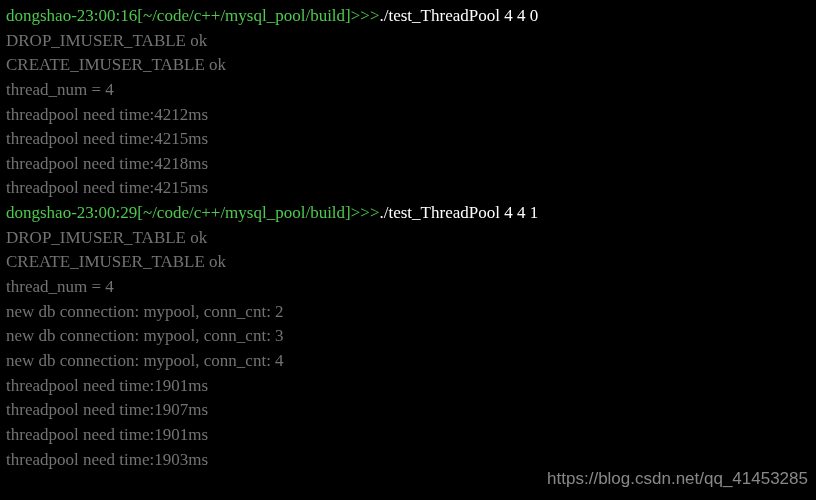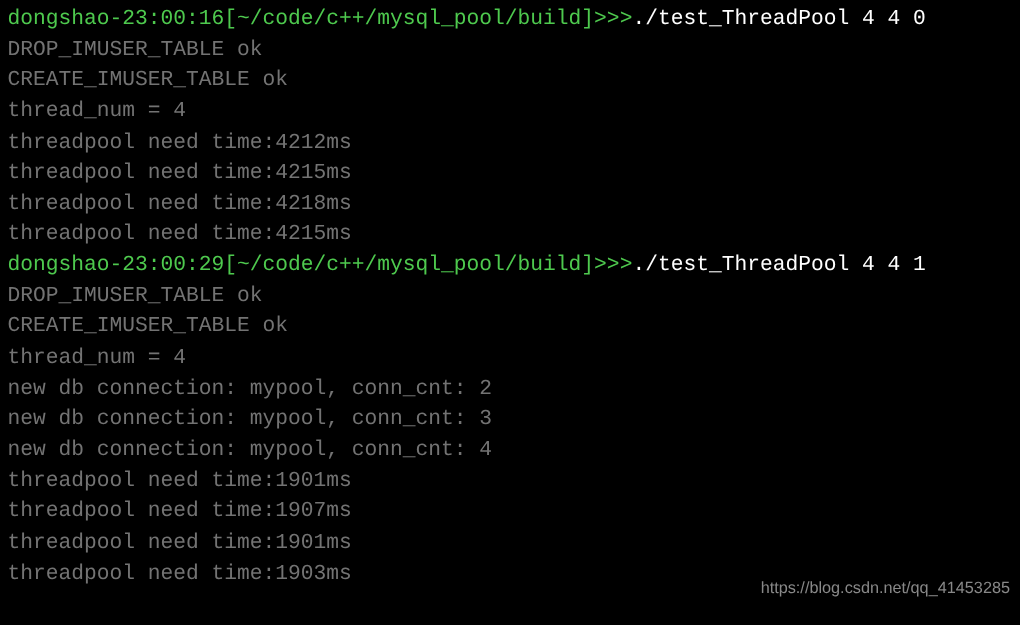--- a/index.html
+++ b/index.html
@@ -17,41 +17,42 @@
       height: 500px;
       overflow: hidden;
       padding: 4px 6px;
       position: relative;
     }
     .terminal {
       white-space: pre;
     }
     .line {
       display: block;
+      font-family: Liberation Serif, serif;
     }
     .prompt-user {
       color: #4ec94e;
     }
     .prompt-path {
       color: #4ec94e;
     }
     .prompt-arrow {
       color: #4ec94e;
     }
     .command {
       color: #ffffff;
     }
     .output {
       color: #737373;
     }
     .watermark {
       position: absolute;
-      bottom: 20px;
+      bottom: 8px;
       right: 8px;
-      font-size: 13px;
+      font-size: 17px;
       color: #888888;
       font-family: Arial, sans-serif;
     }
   </style>
 </head>
 <body>
 
 <div class="terminal" id="terminal-container"><div class="line"><span class="prompt-user">dongshao-23:00:16</span><span class="prompt-path">[~/code/c++/mysql_pool/build]</span><span class="prompt-arrow">&gt;&gt;&gt;</span><span class="command">./test_ThreadPool 4 4 0</span></div><div class="line"><span class="output">DROP_IMUSER_TABLE ok</span></div><div class="line"><span class="output">CREATE_IMUSER_TABLE ok</span></div><div class="line"><span class="output">thread_num = 4</span></div><div class="line"><span class="output">threadpool need time:4212ms</span></div><div class="line"><span class="output">threadpool need time:4215ms</span></div><div class="line"><span class="output">threadpool need time:4218ms</span></div><div class="line"><span class="output">threadpool need time:4215ms</span></div><div class="line"><span class="prompt-user">dongshao-23:00:29</span><span class="prompt-path">[~/code/c++/mysql_pool/build]</span><span class="prompt-arrow">&gt;&gt;&gt;</span><span class="command">./test_ThreadPool 4 4 1</span></div><div class="line"><span class="output">DROP_IMUSER_TABLE ok</span></div><div class="line"><span class="output">CREATE_IMUSER_TABLE ok</span></div><div class="line"><span class="output">thread_num = 4</span></div><div class="line"><span class="output">new db connection: mypool, conn_cnt: 2</span></div><div class="line"><span class="output">new db connection: mypool, conn_cnt: 3</span></div><div class="line"><span class="output">new db connection: mypool, conn_cnt: 4</span></div><div class="line"><span class="output">threadpool need time:1901ms</span></div><div class="line"><span class="output">threadpool need time:1907ms</span></div><div class="line"><span class="output">threadpool need time:1901ms</span></div><div class="line"><span class="output">threadpool need time:1903ms</span></div></div>
 
 <div class="watermark">https://blog.csdn.net/qq_41453285</div>

